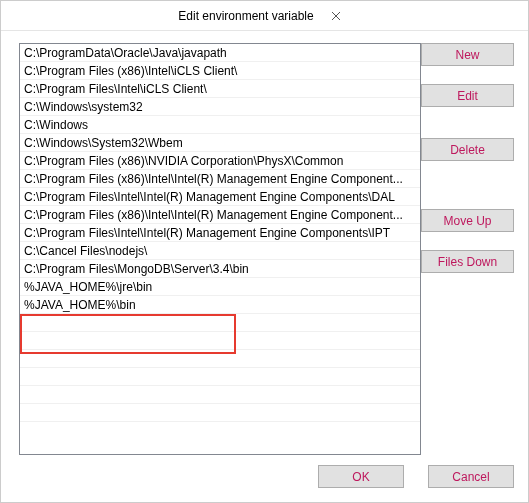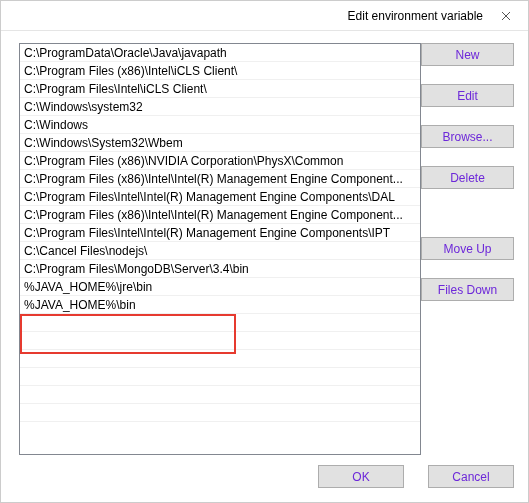--- a/index.html
+++ b/index.html
@@ -16,21 +16,21 @@
       height: 503px;
       background: #ffffff;
       border: 1px solid #cccccc;
       display: flex;
       flex-direction: column;
     }
     .titlebar {
       height: 30px;
       display: flex;
       align-items: center;
-      justify-content: flex-end;
+      justify-content: center;
       padding-left: 8px;
       background: #ffffff;
       border-bottom: 1px solid #e5e5e5;
     }
     .titlebar-title {
       font-size: 12px;
       color: #000;
     }
     .titlebar-close {
       width: 45px;
@@ -83,21 +83,21 @@
       display: flex;
       flex-direction: column;
       gap: 5px;
     }
     .btn {
       height: 23px;
       background: #e1e1e1;
       border: 1px solid #adadad;
       font-family: inherit;
       font-size: 12px;
-      color: #6d28d9;
+      color: #be185d;
       cursor: pointer;
       display: flex;
       align-items: center;
       justify-content: center;
       padding: 0 6px;
     }
     .spacer-small { height: 8px; }
     .spacer-large { height: 38px; }
     .bottom-bar {
       display: flex;
@@ -152,21 +152,20 @@
           <div class="list-row"></div>
         </div>
       <div class="highlight-box"></div>
     </div>
 
     <div class="side-buttons">
       <button class="btn">New</button>
       <div class="spacer-small"></div>
       <button class="btn">Edit</button>
       <div class="spacer-small"></div>
-      <button class="btn">Browse...</button>
       <div class="spacer-small"></div>
       <button class="btn">Delete</button>
       <div class="spacer-large"></div>
       <button class="btn">Move Up</button>
       <div class="spacer-small"></div>
       <button class="btn">Files Down</button>
       <div class="spacer-large"></div>
     </div>
 
   </div>

